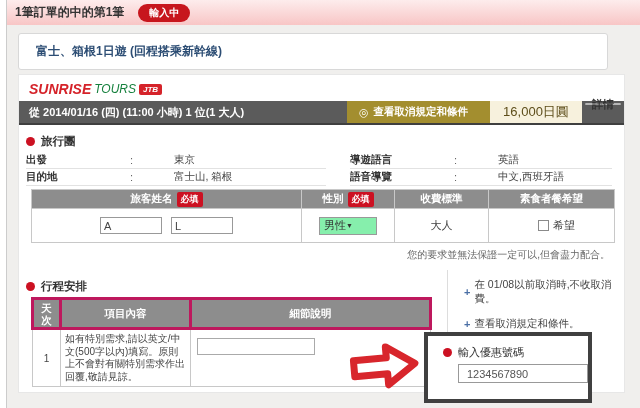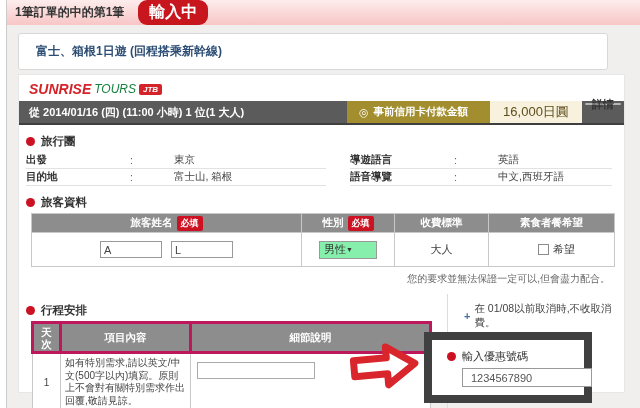--- a/index.html
+++ b/index.html
@@ -10,21 +10,21 @@
     color:#333; font-size:11px;
   }
   .left-gutter { position:absolute; left:0; top:0; width:7px; height:408px;
     background:#fff; border-right:1px solid #ccc; z-index:6; }
 
   
   .topbar { height:25px; background:linear-gradient(#fdecec,#f8c6c6);
     display:flex; align-items:center; padding-left:15px; }
   .topbar-title { font-weight:bold; font-size:12px; color:#333; }
   .status-badge { margin-left:14px; background:#c7161d; color:#fff;
-    font-size:16px; font-weight:bold; padding:2px 11px; border-radius:9px; }
+    font-size:10px; font-weight:bold; padding:2px 11px; border-radius:9px; }
 
   .gap { height:8px; }
 
   .title-card { margin:0 32px 4px 18px; height:37px; background:#fff;
     border:1px solid #d8d8d8; border-radius:3px; display:flex; align-items:center;
     padding-left:17px; }
   .tour-title { color:#2c4d74; font-weight:bold; font-size:12px; }
 
   .panel { position:relative; margin-left:18px; width:607px; height:319px;
     background:#fff; border:1px solid #e7e7e7; }
@@ -100,21 +100,21 @@
   .cell-item { padding:3px 4px; line-height:12.5px; }
   .cell-detail { padding:4px 6px; }
   .detail-input { border:1px solid #aaa; width:118px; height:17px; }
 
   .cancel-link { display:flex; align-items:center; margin-bottom:11px; cursor:pointer; }
   .plus { color:#4a6fa5; font-weight:bold; margin-right:4px; font-size:11px; }
   .cancel-text { font-size:10.5px; color:#444; }
 
   
   .promo-box { position:absolute; left:424px; top:332px; width:168px; height:71px;
-    border:8px solid #404040; background:#fff; z-index:5; }
+    border:4px solid #404040; background:#fff; z-index:5; }
   .promo-head { display:flex; align-items:center; margin:9px 0 4px 15px; }
   .promo-label { font-size:11px; color:#333; }
   .promo-input { margin-left:30px; width:130px; height:19px; border:1px solid #999;
     font-size:11px; color:#555; padding:0 8px; }
 
   .big-arrow { position:absolute; left:349px; top:341px; z-index:7;
     transform:rotate(-5deg); }
 </style>
 </head>
 <body>
@@ -137,21 +137,21 @@
   <div class="logo-row">
     <span class="logo-sunrise">SUNRISE</span>
     <span class="logo-tours">TOURS</span>
     <span class="logo-jtb">JTB</span>
   </div>
 
   <div class="summary-bar">
     <div class="sb-info">從 2014/01/16 (四)  (11:00 小時)  1 位(1 大人)</div>
     <div class="sb-pay">
       <span class="pay-icon">◎</span>
-      <span>事前信用卡付款金額</span>
+      <span>查看取消規定和條件</span>
     </div>
     <div class="sb-amount">16,000日圓</div>
     <div class="sb-detail-btn">詳情</div>
   </div>
 
   <div class="section-head">
     <span class="bullet"></span>
     <span class="section-title">旅行團</span>
   </div>
   <div class="tg-rows">
@@ -170,24 +170,20 @@
       <span class="tg-colon">:</span>
       <span class="tg-value">富士山, 箱根</span>
     </div>
     <div class="tg-row">
       <span class="tg-label">語音導覽</span>
       <span class="tg-colon">:</span>
       <span class="tg-value">中文,西班牙語</span>
     </div>
   </div>
 
-  <div class="section-head">
-    <span class="bullet"></span>
-    <span class="section-title">旅客資料</span>
-  </div>
   <table class="ptable">
     <colgroup>
         <col style="width:270px">
         <col style="width:93px">
         <col style="width:94px">
         <col style="width:126px">
       </colgroup>
     <tbody>
         <tr>
       <th>

